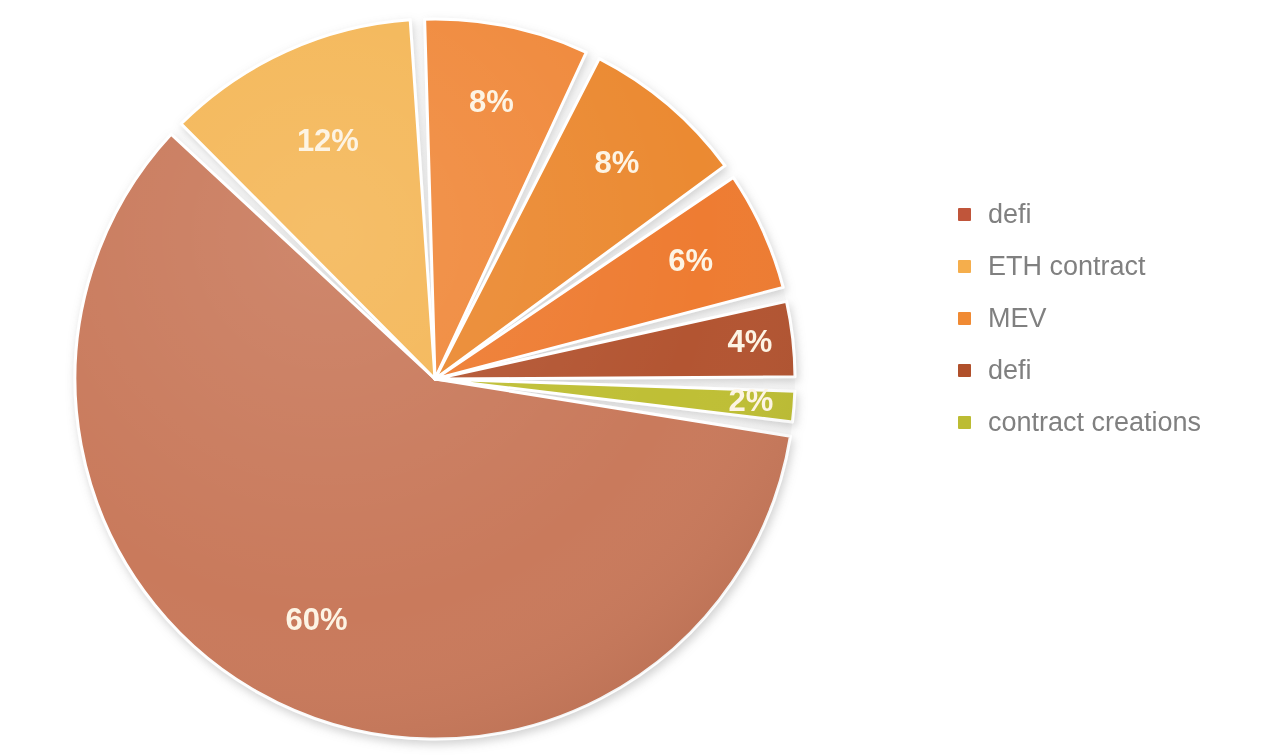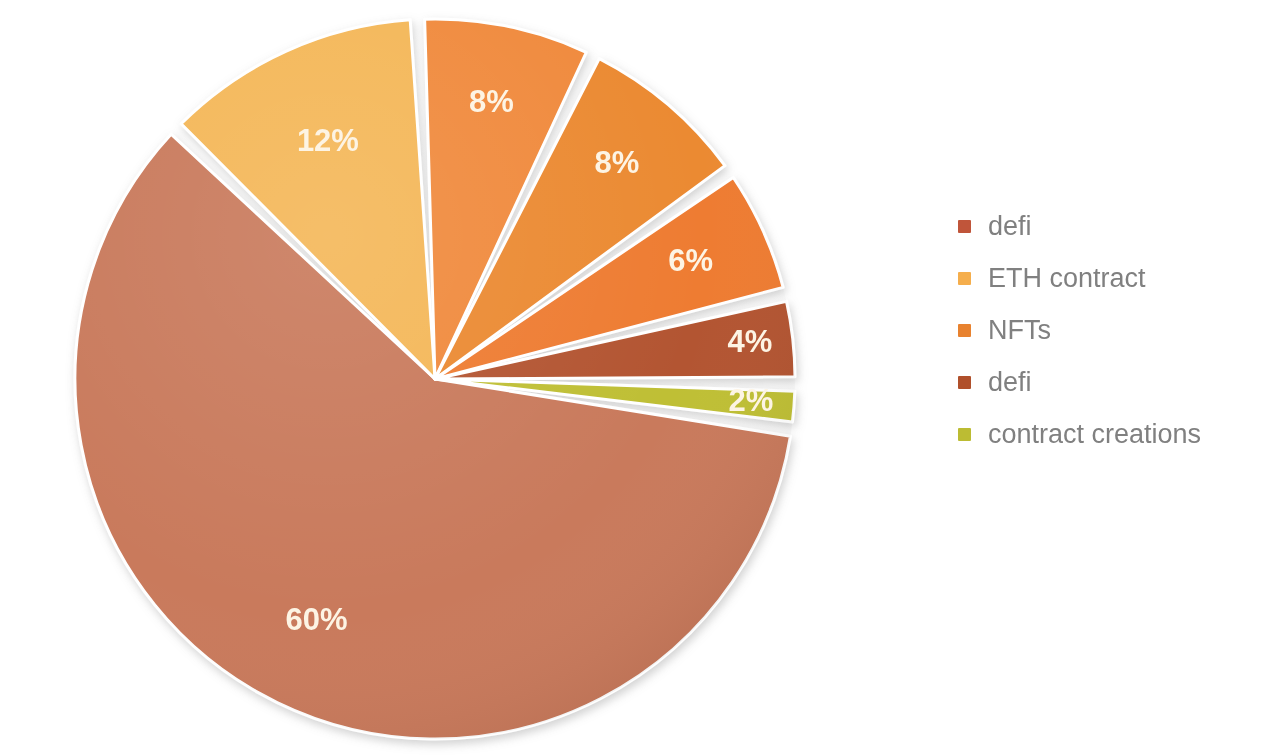--- a/index.html
+++ b/index.html
@@ -43,21 +43,21 @@
     font-weight: bold;
     fill: #fdf4e4;
     text-anchor: middle;
     dominant-baseline: middle;
     paint-order: stroke;
   }
 
   #legend {
     position: absolute;
     left: 958px;
-    top: 208px;
+    top: 196px;
     width: 310px;
   }
 
   .legend-row {
     display: flex;
     align-items: center;
     height: 37px;
     margin-bottom: 15px;
   }
 
@@ -120,22 +120,22 @@
   <div id="legend">
       <div class="legend-row">
         <span class="legend-swatch" style="background: rgb(192, 85, 58);"></span>
         <span class="legend-label">defi</span>
       </div>
       <div class="legend-row">
         <span class="legend-swatch" style="background: rgb(245, 174, 76);"></span>
         <span class="legend-label">ETH contract</span>
       </div>
       <div class="legend-row">
-        <span class="legend-swatch" style="background: rgb(232, 130, 47);"></span>
-        <span class="legend-label">NFTs</span>
+        <span class="legend-swatch" style="background: rgb(240, 138, 51);"></span>
+        <span class="legend-label">MEV</span>
       </div>
       <div class="legend-row">
         <span class="legend-swatch" style="background: rgb(176, 80, 43);"></span>
         <span class="legend-label">defi</span>
       </div>
       <div class="legend-row">
         <span class="legend-swatch" style="background: rgb(188, 188, 51);"></span>
         <span class="legend-label">contract creations</span>
       </div>
     </div>

